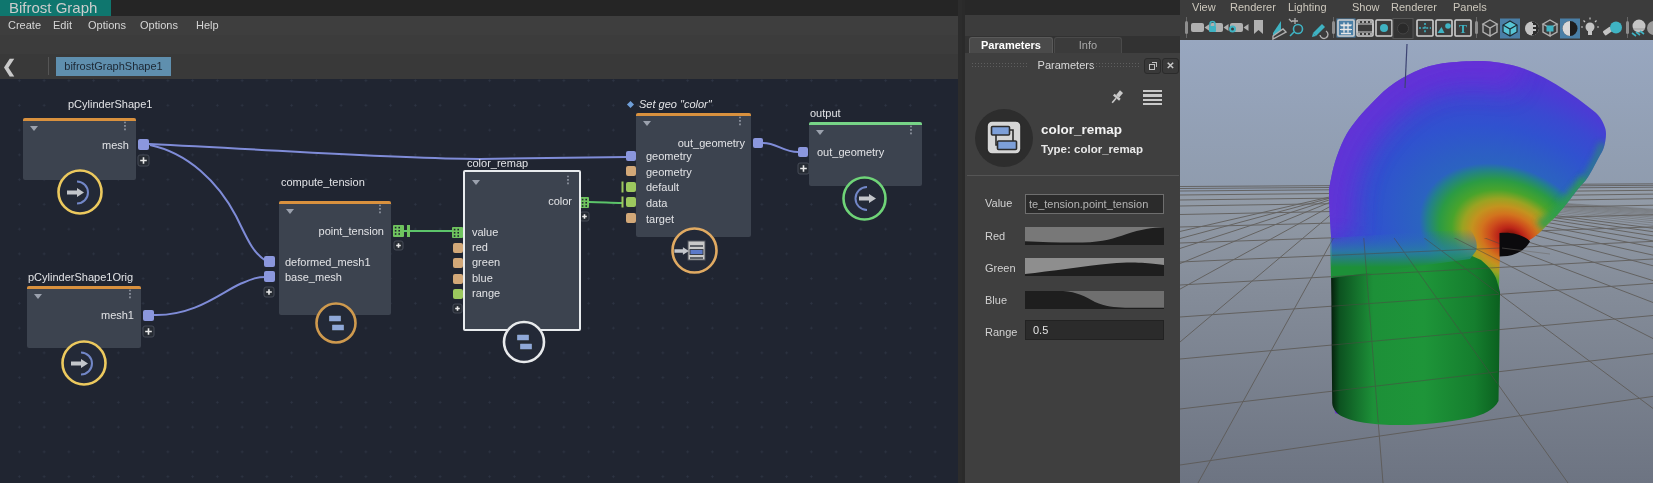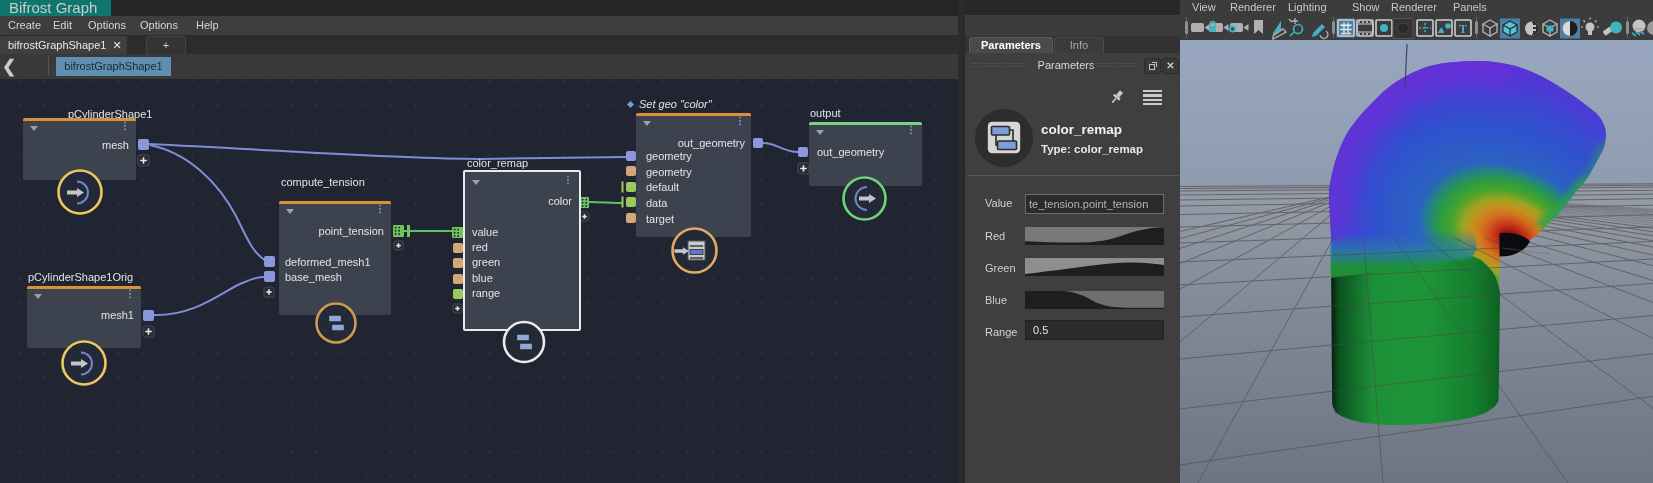--- a/index.html
+++ b/index.html
@@ -52,24 +52,20 @@
   <div class="g-title">
       <div class="ttab">Bifrost Graph Editor</div>
     </div>
   <div class="g-menu">
     <span style="left:8px">Create</span>
       <span style="left:53px">Edit</span>
     <span style="left:88px">Options</span>
       <span style="left:140px">Options</span>
     <span style="left:196px">Help</span>
   </div>
-  <div class="g-tabs">
-    <div class="g-tab1">bifrostGraphShape1&nbsp;&nbsp;✕</div>
-    <div class="g-tab2">+</div>
-  </div>
   <div class="g-crumb">
     <div class="g-chev">❮</div>
     <div class="g-sep"></div>
     <div class="g-chip">bifrostGraphShape1</div>
   </div>
   <div class="g-canvas"></div>
   <svg id="edges" class="abs" style="left:0;top:0" width="958" height="483">
       <path d="M149,144 C280,150 390,159 480,159 C560,158 605,157 627,157" stroke="#7f8cd8" stroke-width="2.0" fill="none"></path>
       <path d="M150,145 C188,153 218,182 236,216 C247,238 252,252 266,261" stroke="#7f8cd8" stroke-width="2.0" fill="none"></path>
       <path d="M154,315 C195,316 222,292 240,284 C252,279 256,277 266,277" stroke="#7f8cd8" stroke-width="2.0" fill="none"></path>
@@ -138,21 +134,21 @@
       <rect x="626.0" y="213.0" width="10.0" height="10.0" rx="2" fill="#d2a878"></rect>
       <rect x="621.5" y="181.5" width="2" height="11" fill="#9cc85e"></rect>
       <rect x="621.5" y="196.5" width="2" height="11" fill="#9cc85e"></rect>
       <rect x="798.0" y="147.0" width="10.0" height="10.0" rx="2" fill="#8b97dd"></rect>
       <g>
         <rect x="798.0" y="163.0" width="11" height="11" rx="2" fill="#262b33" stroke="#454b57" stroke-width="1"></rect>
         <path d="M800.2,168.5 H806.8 M803.5,165.2 V171.8" stroke="#e8e8e8" stroke-width="1.6"></path>
       </g>
     </svg>
   <div id="nodes">
-      <div class="nlabel" style="left:24px;top:108px;padding-left:44px;">pCylinderShape1</div>
+      <div class="nlabel" style="left:24px;top:98px;padding-left:44px;">pCylinderShape1</div>
       <div class="node" style="left:23px;top:118px;width:113px;height:62px;">
         <div class="nbar" style="background:#d9913e"></div>
         <div class="tri" style="left:7px;top:8px"></div>
         <div class="dots" style="right:6px;top:6px">⋮</div>
         <div class="ntext" style="right:7px;top:21px">mesh</div>
       </div>
       <div class="nlabel" style="left:28px;top:271px;">pCylinderShape1Orig</div>
       <div class="node" style="left:27px;top:286px;width:114px;height:62px;">
         <div class="nbar" style="background:#d9913e"></div>
         <div class="tri" style="left:7px;top:8px"></div>
@@ -228,21 +224,21 @@
       <path d="M867,187 A11.5,11.5 0 0 0 867,210" stroke="#7287c8" stroke-width="2" fill="none"></path>
       <path d="M859.0,196.5 h10.0 v-2.5 l7.0,4.5 l-7.0,4.5 v-2.5 h-10.0 z" fill="#c3c6cb"></path>
     </svg>
 </div>
 <div id="params">
     <div class="abs" style="left:0;top:0;width:3px;height:483px;background:#2a2a2a"></div>
     <div class="abs" style="left:3px;top:0;width:219px;height:15px;background:#282828"></div>
     <div class="abs" style="left:3px;top:15px;width:219px;height:21px;background:#3c3c3c"></div>
     <div class="abs" style="left:3px;top:36px;width:219px;height:17px;background:#323232"></div>
     <div class="abs" style="left:7px;top:37px;width:84px;height:16px;background:#4a4a4a;border:1px solid #5a5a5a;border-bottom:none;border-radius:3px 3px 0 0;color:#ffffff;font-weight:bold;font-size:11px;line-height:15px;text-align:center">Parameters</div>
-    <div class="abs" style="left:92px;top:37px;width:50px;height:16px;background:#3b3b3b;border:1px solid #4a4a4a;border-bottom:none;border-radius:3px 3px 0 0;color:#a8a8a8;font-size:11px;line-height:15px;text-align:center">Info</div>
+    <div class="abs" style="left:92px;top:37px;width:68px;height:16px;background:#3b3b3b;border:1px solid #4a4a4a;border-bottom:none;border-radius:3px 3px 0 0;color:#a8a8a8;font-size:11px;line-height:15px;text-align:center">Info</div>
     <div class="abs" style="left:44px;top:59px;width:120px;text-align:center;font-size:11px;color:#d8d8d8">Parameters</div>
     <div class="abs" style="left:10px;top:63px;width:55px;height:1px;background:repeating-linear-gradient(90deg,#5e5e5e 0 1px,rgba(0,0,0,0) 1px 3px)"></div>
     <div class="abs" style="left:10px;top:66px;width:55px;height:1px;background:repeating-linear-gradient(90deg,#5e5e5e 0 1px,rgba(0,0,0,0) 1px 3px)"></div>
     <div class="abs" style="left:131px;top:63px;width:48px;height:1px;background:repeating-linear-gradient(90deg,#5e5e5e 0 1px,rgba(0,0,0,0) 1px 3px)"></div>
     <div class="abs" style="left:131px;top:66px;width:48px;height:1px;background:repeating-linear-gradient(90deg,#5e5e5e 0 1px,rgba(0,0,0,0) 1px 3px)"></div>
     <div class="abs" style="left:182px;top:58px;width:17px;height:16px;background:#393939;border:1px solid #2b2b2b;border-radius:3px">
       <div class="abs" style="left:4px;top:5px;width:6px;height:6px;border:1px solid #c2c2c2"></div>
       <div class="abs" style="left:7px;top:3px;width:5px;height:5px;border:1px solid #c2c2c2;border-left:none;border-bottom:none"></div>
     </div>
     <div class="abs" style="left:200px;top:58px;width:17px;height:16px;background:#393939;border:1px solid #2b2b2b;border-radius:3px;color:#c8c8c8;font-size:10px;font-weight:bold;text-align:center;line-height:14px">✕</div>

